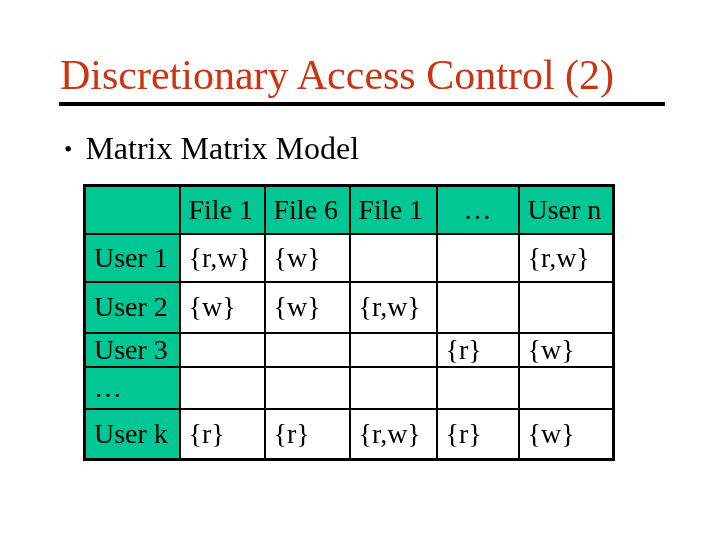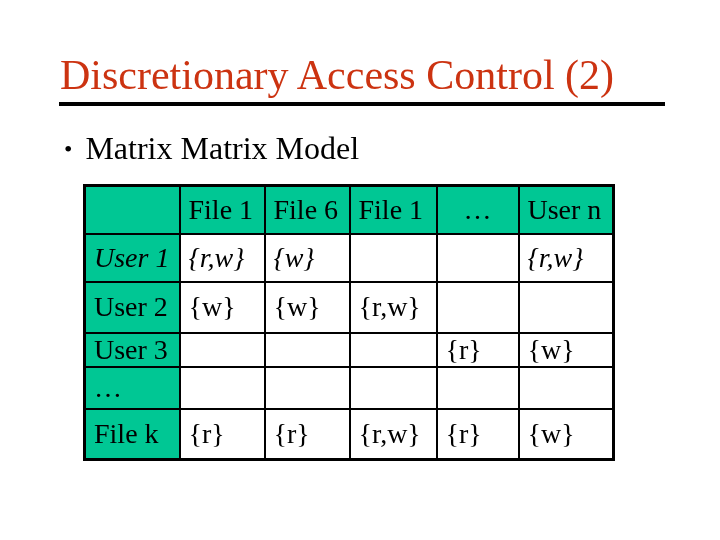--- a/index.html
+++ b/index.html
@@ -55,21 +55,21 @@
     font-size: 28px;
     padding: 0 2px 0 8px;
     vertical-align: middle;
     text-align: left;
     overflow: hidden;
     white-space: nowrap;
   }
   table.matrix td.green { background: var(--table-green); }
   table.matrix td.center { text-align: center; padding: 0; }
   table.matrix tr:nth-child(1) { height: 48px; }
-  table.matrix tr:nth-child(2) { height: 48px; font-style: italic; }
+  table.matrix tr:nth-child(2) { height: 48px; }
   table.matrix tr:nth-child(3) { height: 51px; padding-left: 30px; }
   table.matrix tr:nth-child(4) { height: 25px; }
   table.matrix tr:nth-child(5) { height: 42px; }
   table.matrix tr:nth-child(6) { height: 51px; }
 </style>
 </head>
 <body>
 
 <div class="slide-title">Discretionary Access Control (2)</div>
 <div class="title-underline"></div>
@@ -123,21 +123,21 @@
     </tr>
     <tr>
       <td class="green">…</td>
       <td></td>
       <td></td>
       <td></td>
       <td></td>
       <td></td>
     </tr>
     <tr>
-      <td class="green">File k</td>
+      <td class="green">User k</td>
       <td>{r}</td>
       <td>{r}</td>
       <td>{r,w}</td>
       <td>{r}</td>
       <td>{w}</td>
     </tr>
   </tbody>
 </table>
 
 </body></html>

